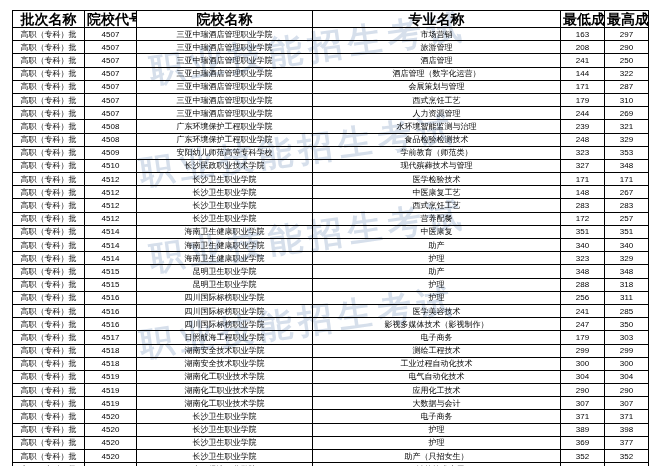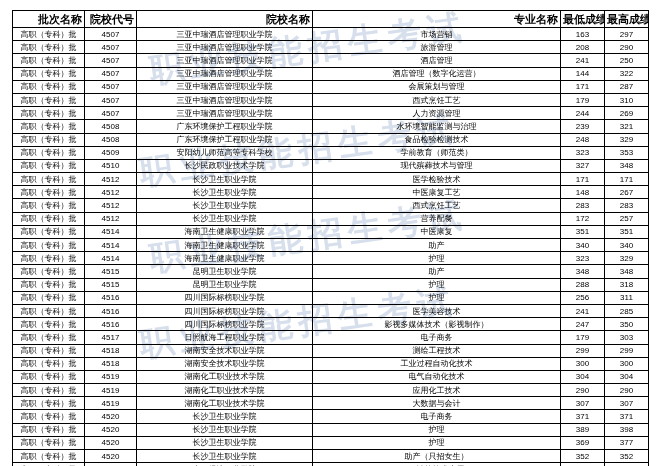--- a/index.html
+++ b/index.html
@@ -36,22 +36,22 @@
     border: 1px solid #000000;
     padding: 0 2px;
     height: 12.2px;
     line-height: 11px;
     overflow: hidden;
     white-space: nowrap;
     background: transparent;
   }
   table.admissions thead th {
     font-weight: bold;
-    text-align: right;
-    font-size: 11px;
+    text-align: center;
+    font-size: 14px;
     height: 16px;
   }
   col.c-batch   { width: 72px; }
   col.c-code    { width: 52px; }
   col.c-school  { width: 176px; }
   col.c-major   { width: 248px; }
   col.c-min     { width: 44px; }
   col.c-max     { width: 44px; }
   td.batch  { text-align: center; }
   td.code   { text-align: center; }

